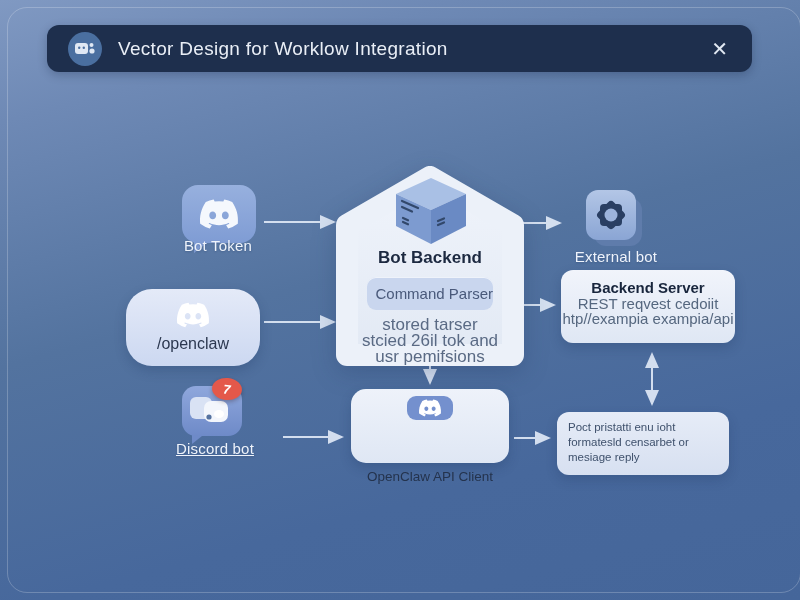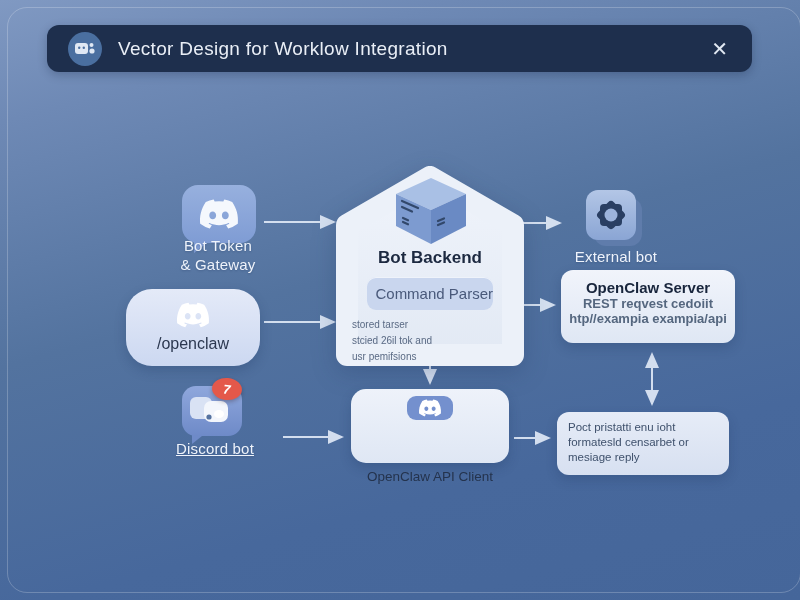--- a/index.html
+++ b/index.html
@@ -29,37 +29,37 @@
     background:linear-gradient(180deg,#e4eaf8 0%,#ccd8f1 100%);
     box-shadow:0 5px 12px rgba(25,45,85,.22);display:flex;flex-direction:column;align-items:center;}
   .oc-label{color:#2c3850;font-size:16px;margin-top:2px;}
   .db-label{left:150px;top:440px;width:130px;text-decoration:underline;}
 
   
   .bb-title{left:352px;top:248px;width:156px;text-align:center;color:#1c2940;font-size:17px;font-weight:bold;}
   .chip{left:367px;top:277px;width:126px;height:33px;border-radius:9px;background:#c9d6ee;
     box-shadow:inset 0 1px 0 rgba(255,255,255,.7);display:flex;align-items:center;justify-content:flex-end;}
   .chip span{color:#49597a;font-size:15px;}
-  .bb-note{left:352px;top:317px;width:156px;text-align:left;color:#5a6a84;font-size:10px;line-height:16px;}
+  .bb-note{left:352px;top:317px;width:156px;text-align:center;color:#5a6a84;font-size:17px;line-height:16px;}
 
   
   .api-box{left:351px;top:389px;width:158px;height:74px;border-radius:15px;
     background:linear-gradient(180deg,#eef2fa 0%,#dfe7f4 100%);
     box-shadow:0 5px 12px rgba(25,45,85,.22);display:flex;flex-direction:column;align-items:center;gap:44px;}
   .api-ico{width:46px;height:35px;border-radius:9px;background:#7490ce;margin-top:7px;
     display:flex;align-items:center;justify-content:center;}
   .api-label{color:#24334d;font-size:13.5px;margin-top:5px;}
 
   
   .eb-label{left:556px;top:248px;width:120px;}
   .srv-box{left:561px;top:270px;width:174px;height:73px;border-radius:12px;
     background:linear-gradient(180deg,#f1f4fb 0%,#dfe7f4 100%);
     box-shadow:0 5px 12px rgba(25,45,85,.22);text-align:center;}
   .srv-title{color:#18253c;font-size:15px;font-weight:bold;margin-top:9px;}
-  .srv-line{color:#55677f;font-size:13px;line-height:15px;font-weight:bold;}
+  .srv-line{color:#55677f;font-size:15px;line-height:15px;}
   .reply-box{left:557px;top:412px;width:172px;height:63px;border-radius:12px;
     background:linear-gradient(180deg,#e6ecf7 0%,#d7e0f1 100%);
     box-shadow:0 5px 12px rgba(25,45,85,.2);padding:8px 0 0 11px;box-sizing:border-box;}
   .reply-line{color:#3f516c;font-size:11.5px;line-height:15px;text-align:left;}
 
   svg{display:block;}
 </style>
 </head>
 <body>
 
@@ -113,21 +113,20 @@
       <stop offset="0" stop-color="#97b0de"></stop>
           <stop offset="1" stop-color="#7f9cd4"></stop>
         </linearGradient>
       </defs>
     <path d="M14,52 L14,70 L32,56 Z" fill="#7f9cd4"></path>
     <rect x="2" y="2" width="74" height="58" rx="16" fill="url(#g1)"></rect>
     <use href="#discord" x="16" y="12" width="46" height="38" fill="#f5f8fd"></use>
   </svg>
   <div class="abs icon-label bt-label">
     <div>Bot Token</div>
-    <div>&amp; Gateway</div>
   </div>
 
   <div class="abs oc-box">
     <svg width="44" height="36" viewBox="0 0 44 36" style="margin-top:8px">
       <use href="#discord" x="2" y="2" width="40" height="32" fill="#ffffff"></use>
     </svg>
     <div class="oc-label">/openclaw</div>
   </div>
 
   <svg class="abs" style="left:180px;top:384px" width="64" height="62" viewBox="0 0 64 62">
@@ -204,21 +203,21 @@
     <rect x="2" y="2" width="50" height="50" rx="12" fill="url(#g3)"></rect>
     <g fill="#2a3f63">
       <rect x="16" y="16" width="22" height="22" rx="4"></rect>
       <rect x="16" y="16" width="22" height="22" rx="4" transform="rotate(45 27 27)"></rect>
     </g>
     <circle cx="27" cy="27" r="6.5" fill="#9db4dd"></circle>
   </svg>
   <div class="abs icon-label eb-label">External bot</div>
 
   <div class="abs srv-box">
-    <div class="srv-title">OpenClaw Server</div>
+    <div class="srv-title">Backend Server</div>
     <div class="srv-line">REST reqvest cedoiit</div>
     <div class="srv-line">htp//exampia exampia/api</div>
   </div>
 
   <div class="abs reply-box">
     <div class="reply-line">Poct pristatti enu ioht</div>
     <div class="reply-line">formatesld censarbet or</div>
     <div class="reply-line">mesiage reply</div>
   </div>
 </div>

